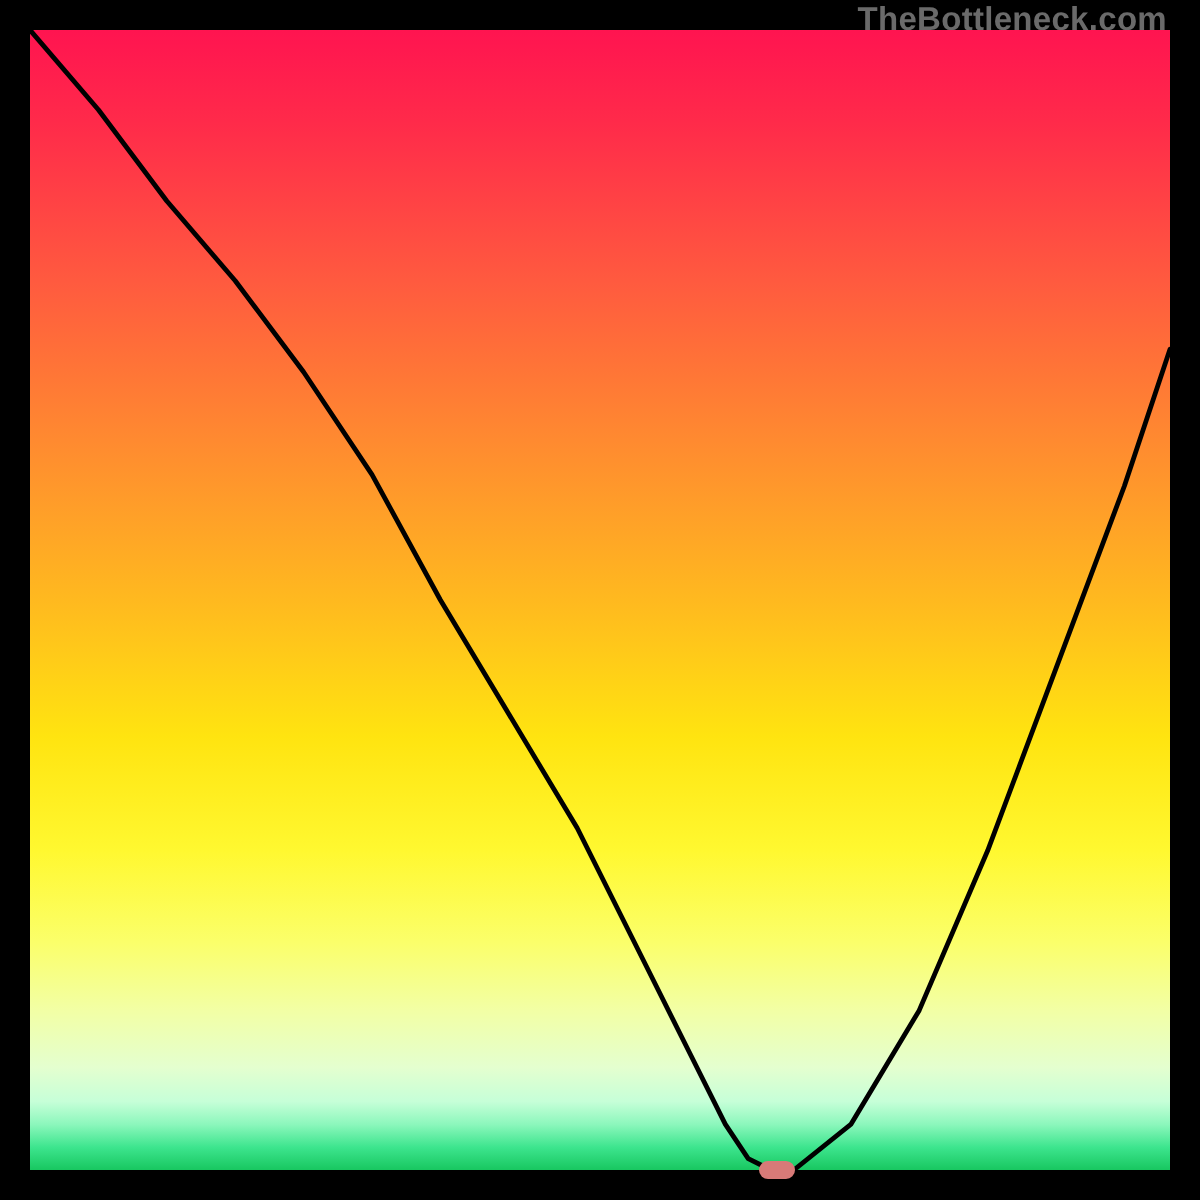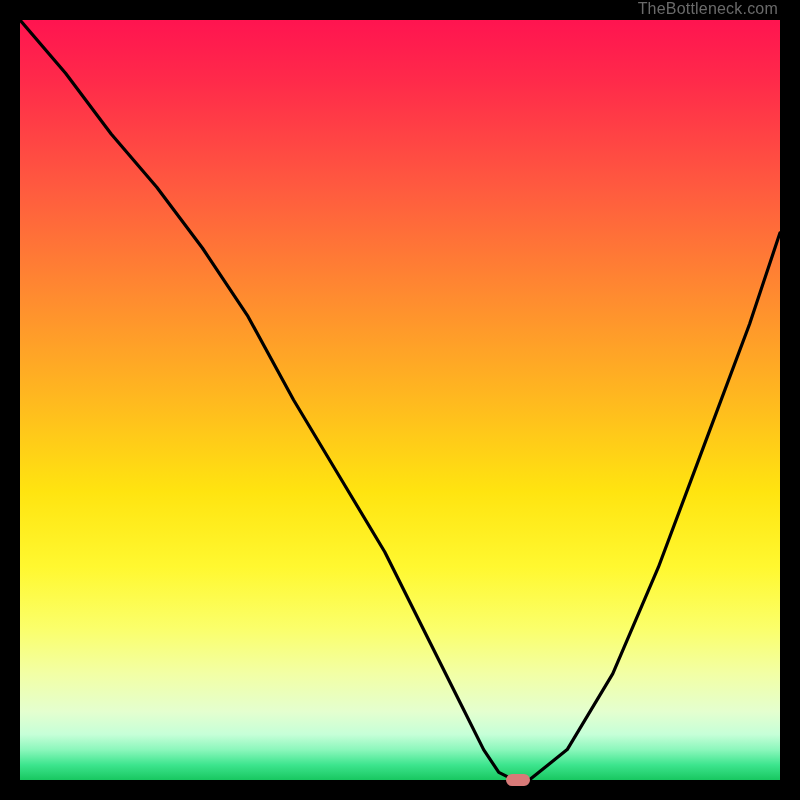--- a/index.html
+++ b/index.html
@@ -40,22 +40,22 @@
         #8cf7bc 96%,
         #3de58e 98%,
         #18c760 100%
       );
   }
   .watermark {
     position: absolute;
     top: 0px;
     right: 22px;
     color: #6a6a6a;
-    font-size: 16px;
-    font-weight: 400;
+    font-size: 22px;
+    font-weight: 700;
     letter-spacing: 0.2px;
     user-select: none;
   }
   svg.curve {
     position: absolute;
     left: 0;
     top: 0;
     width: 760px;
     height: 760px;
   }

